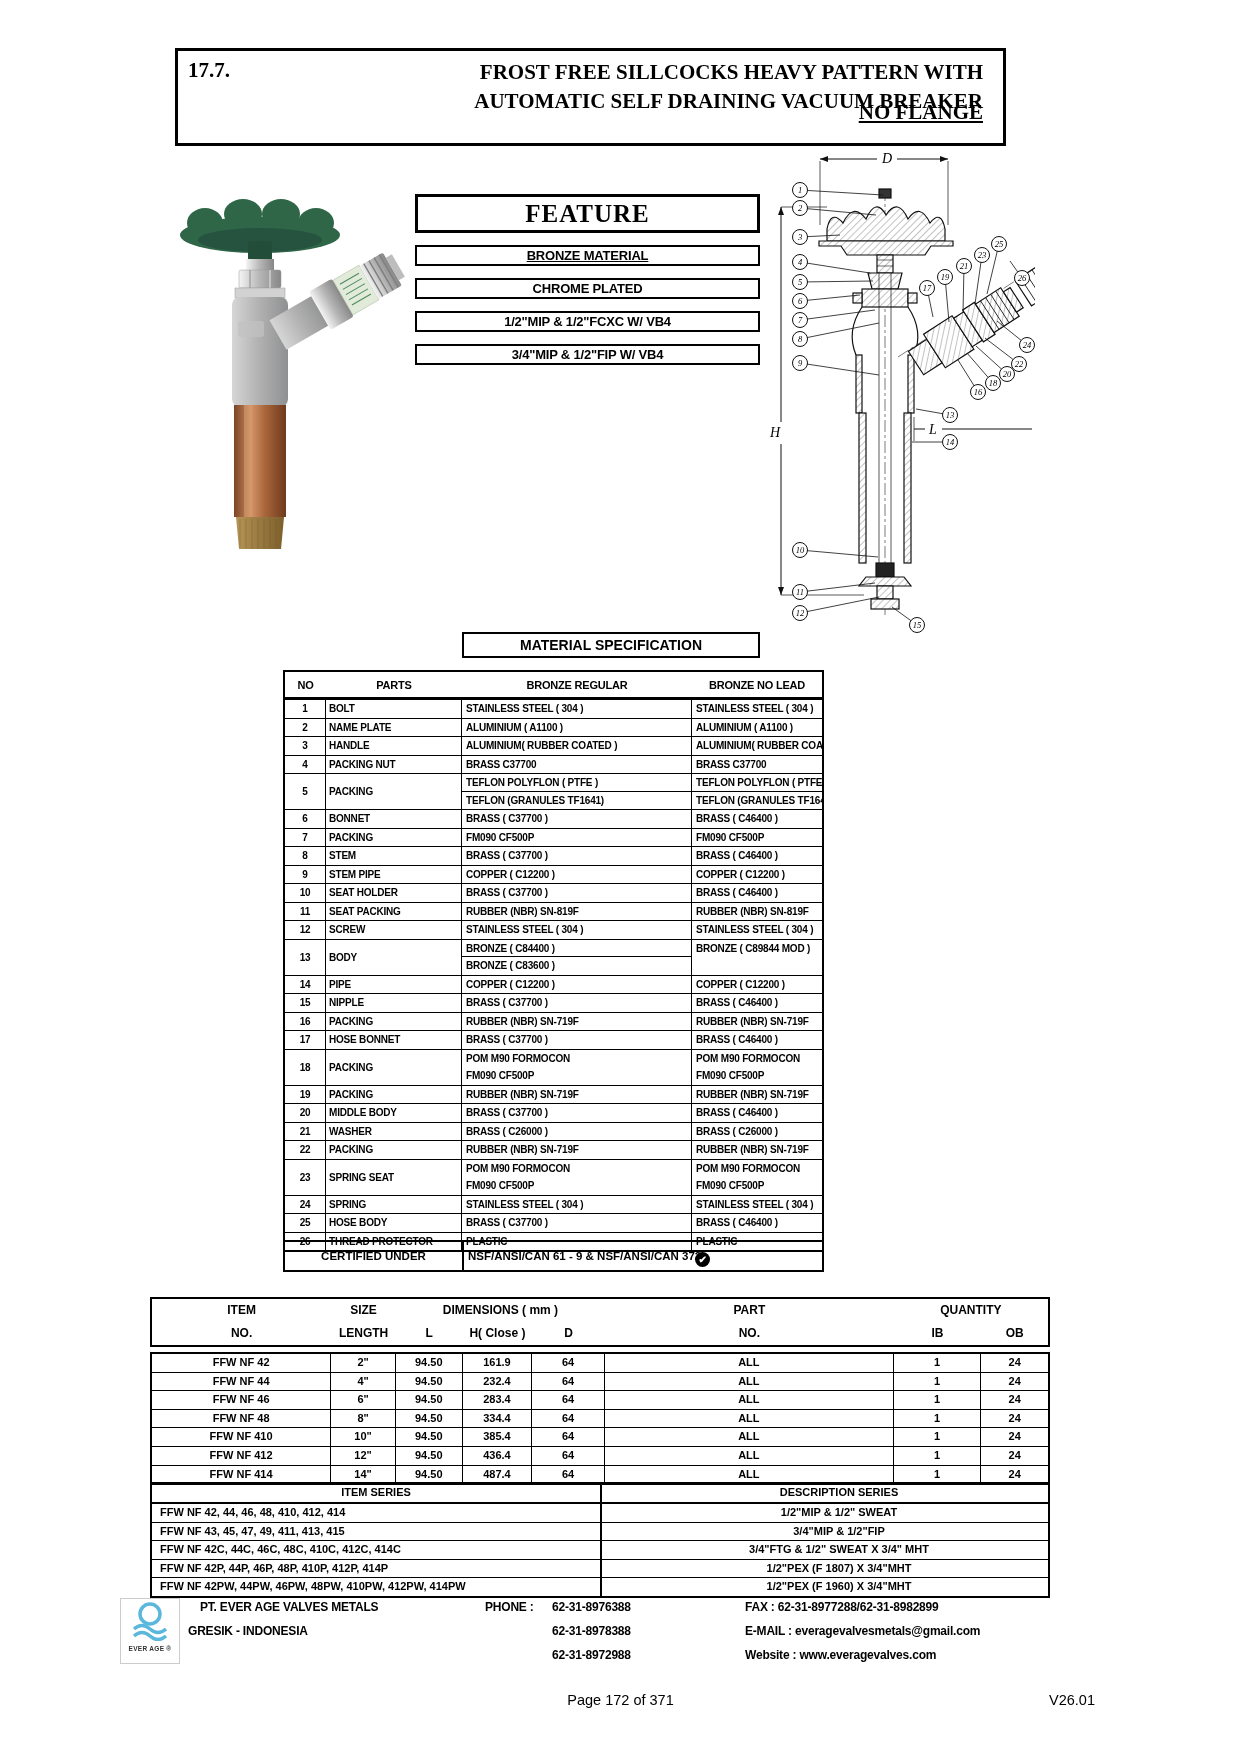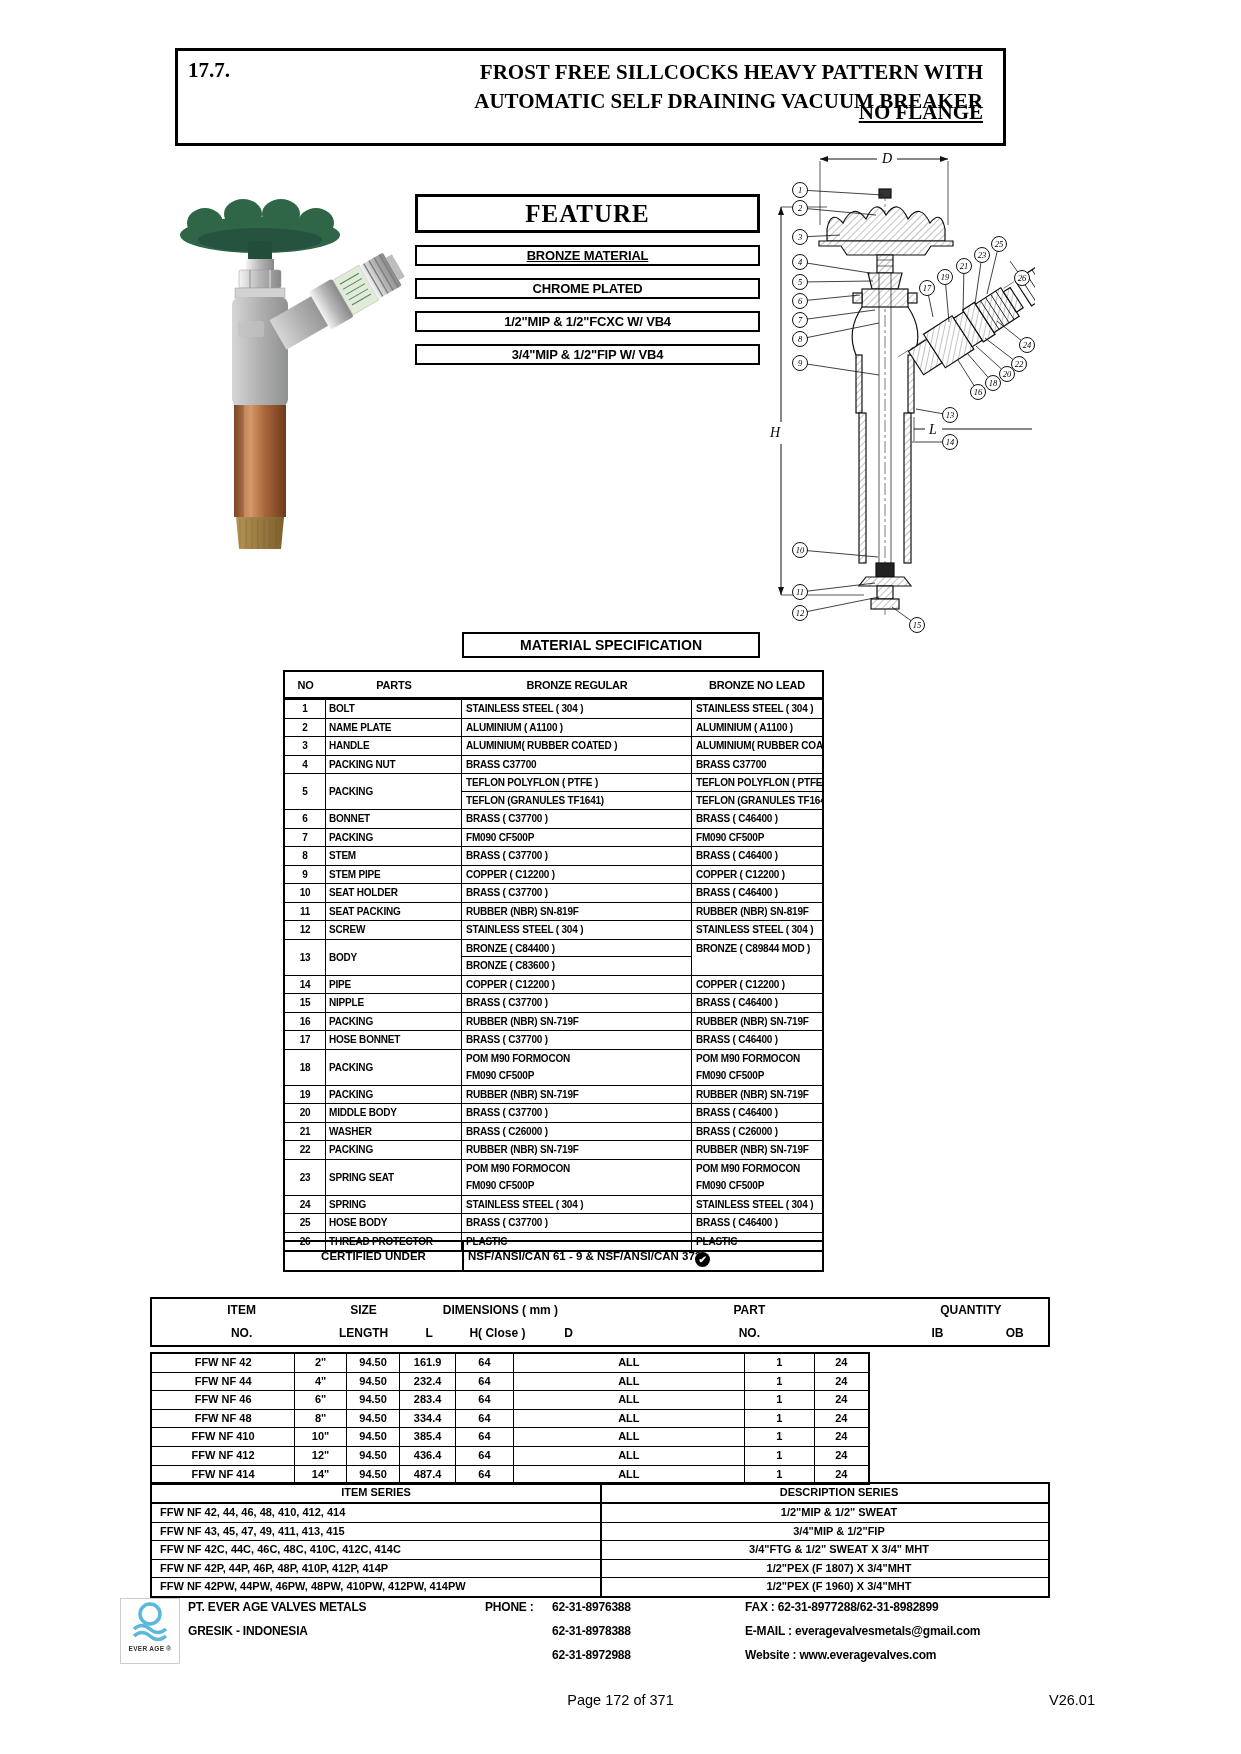--- a/index.html
+++ b/index.html
@@ -42,21 +42,21 @@
   #cert .c1{width:177px;border-right:2px solid #000;display:flex;align-items:center;justify-content:center;}
   #cert .c2{flex:1;display:flex;align-items:center;padding-left:4px;}
   #nsf-mark{display:inline-block;width:15px;height:15px;border-radius:50%;background:#000;color:#fff;
             font-size:10px;line-height:15px;text-align:center;margin-left:-6px;margin-top:6px;}
 
   
   .dgrid{display:grid;grid-template-columns:180fr 65fr 67fr 70fr 73fr 290fr 88fr 67fr;}
   #dim-head{left:150px;top:1297px;width:900px;border:2px solid #000;box-sizing:border-box;
             font-weight:bold;font-size:12px;}
   #dim-head div{text-align:center;line-height:23px;height:23px;}
-  #dim-body{left:150px;top:1352px;width:720px;border:2px solid #000;box-sizing:border-box;
+  #dim-body{left:150px;top:1352px;width:900px;border:2px solid #000;box-sizing:border-box;
             font-weight:bold;font-size:11px;}
   .drow{border-bottom:1.5px solid #000;}
   .drow:last-child{border-bottom:none;}
   .drow div{text-align:center;line-height:17.6px;height:17.6px;border-right:1.5px solid #000;overflow:hidden;}
   .drow div:last-child{border-right:none;}
 
   
   #series{left:150px;top:1482px;width:900px;border:2px solid #000;box-sizing:border-box;
           font-weight:bold;font-size:11px;}
   #series .shead{display:flex;border-bottom:2px solid #000;height:18px;line-height:17px;}
@@ -751,21 +751,21 @@
   </div>
 
   <div id="logo-box" class="abs">
     <svg width="44" height="42" viewBox="0 0 44 42">
       <circle cx="22" cy="15" r="10" fill="none" stroke="#5bb7dc" stroke-width="3.5"></circle>
       <path d="M6,30 q8,-7 16,0 q8,7 16,0" fill="none" stroke="#5bb7dc" stroke-width="3.5"></path>
       <path d="M6,37 q8,-7 16,0 q8,7 16,0" fill="none" stroke="#5bb7dc" stroke-width="3.5"></path>
     </svg>
     <div class="lt">EVER AGE ®</div>
   </div>
-  <div class="abs ftxt" style="left:188px;top:1600px">PT. EVER AGE VALVES METALS</div>
+  <div class="abs ftxt" style="left:200px;top:1600px">PT. EVER AGE VALVES METALS</div>
   <div class="abs ftxt" style="left:188px;top:1624px">GRESIK - INDONESIA</div>
   <div class="abs ftxt" style="left:485px;top:1600px">PHONE :</div>
   <div id="phones">
       <div class="abs ftxt" style="left: 552px; top: 1600px;">62-31-8976388</div>
       <div class="abs ftxt" style="left: 552px; top: 1624px;">62-31-8978388</div>
       <div class="abs ftxt" style="left: 552px; top: 1648px;">62-31-8972988</div>
     </div>
   <div class="abs ftxt" style="left:745px;top:1600px">FAX  : 62-31-8977288/62-31-8982899</div>
   <div class="abs ftxt" style="left:745px;top:1624px">E-MAIL  : everagevalvesmetals@gmail.com</div>
   <div class="abs ftxt" style="left:745px;top:1648px">Website  : www.everagevalves.com</div>

